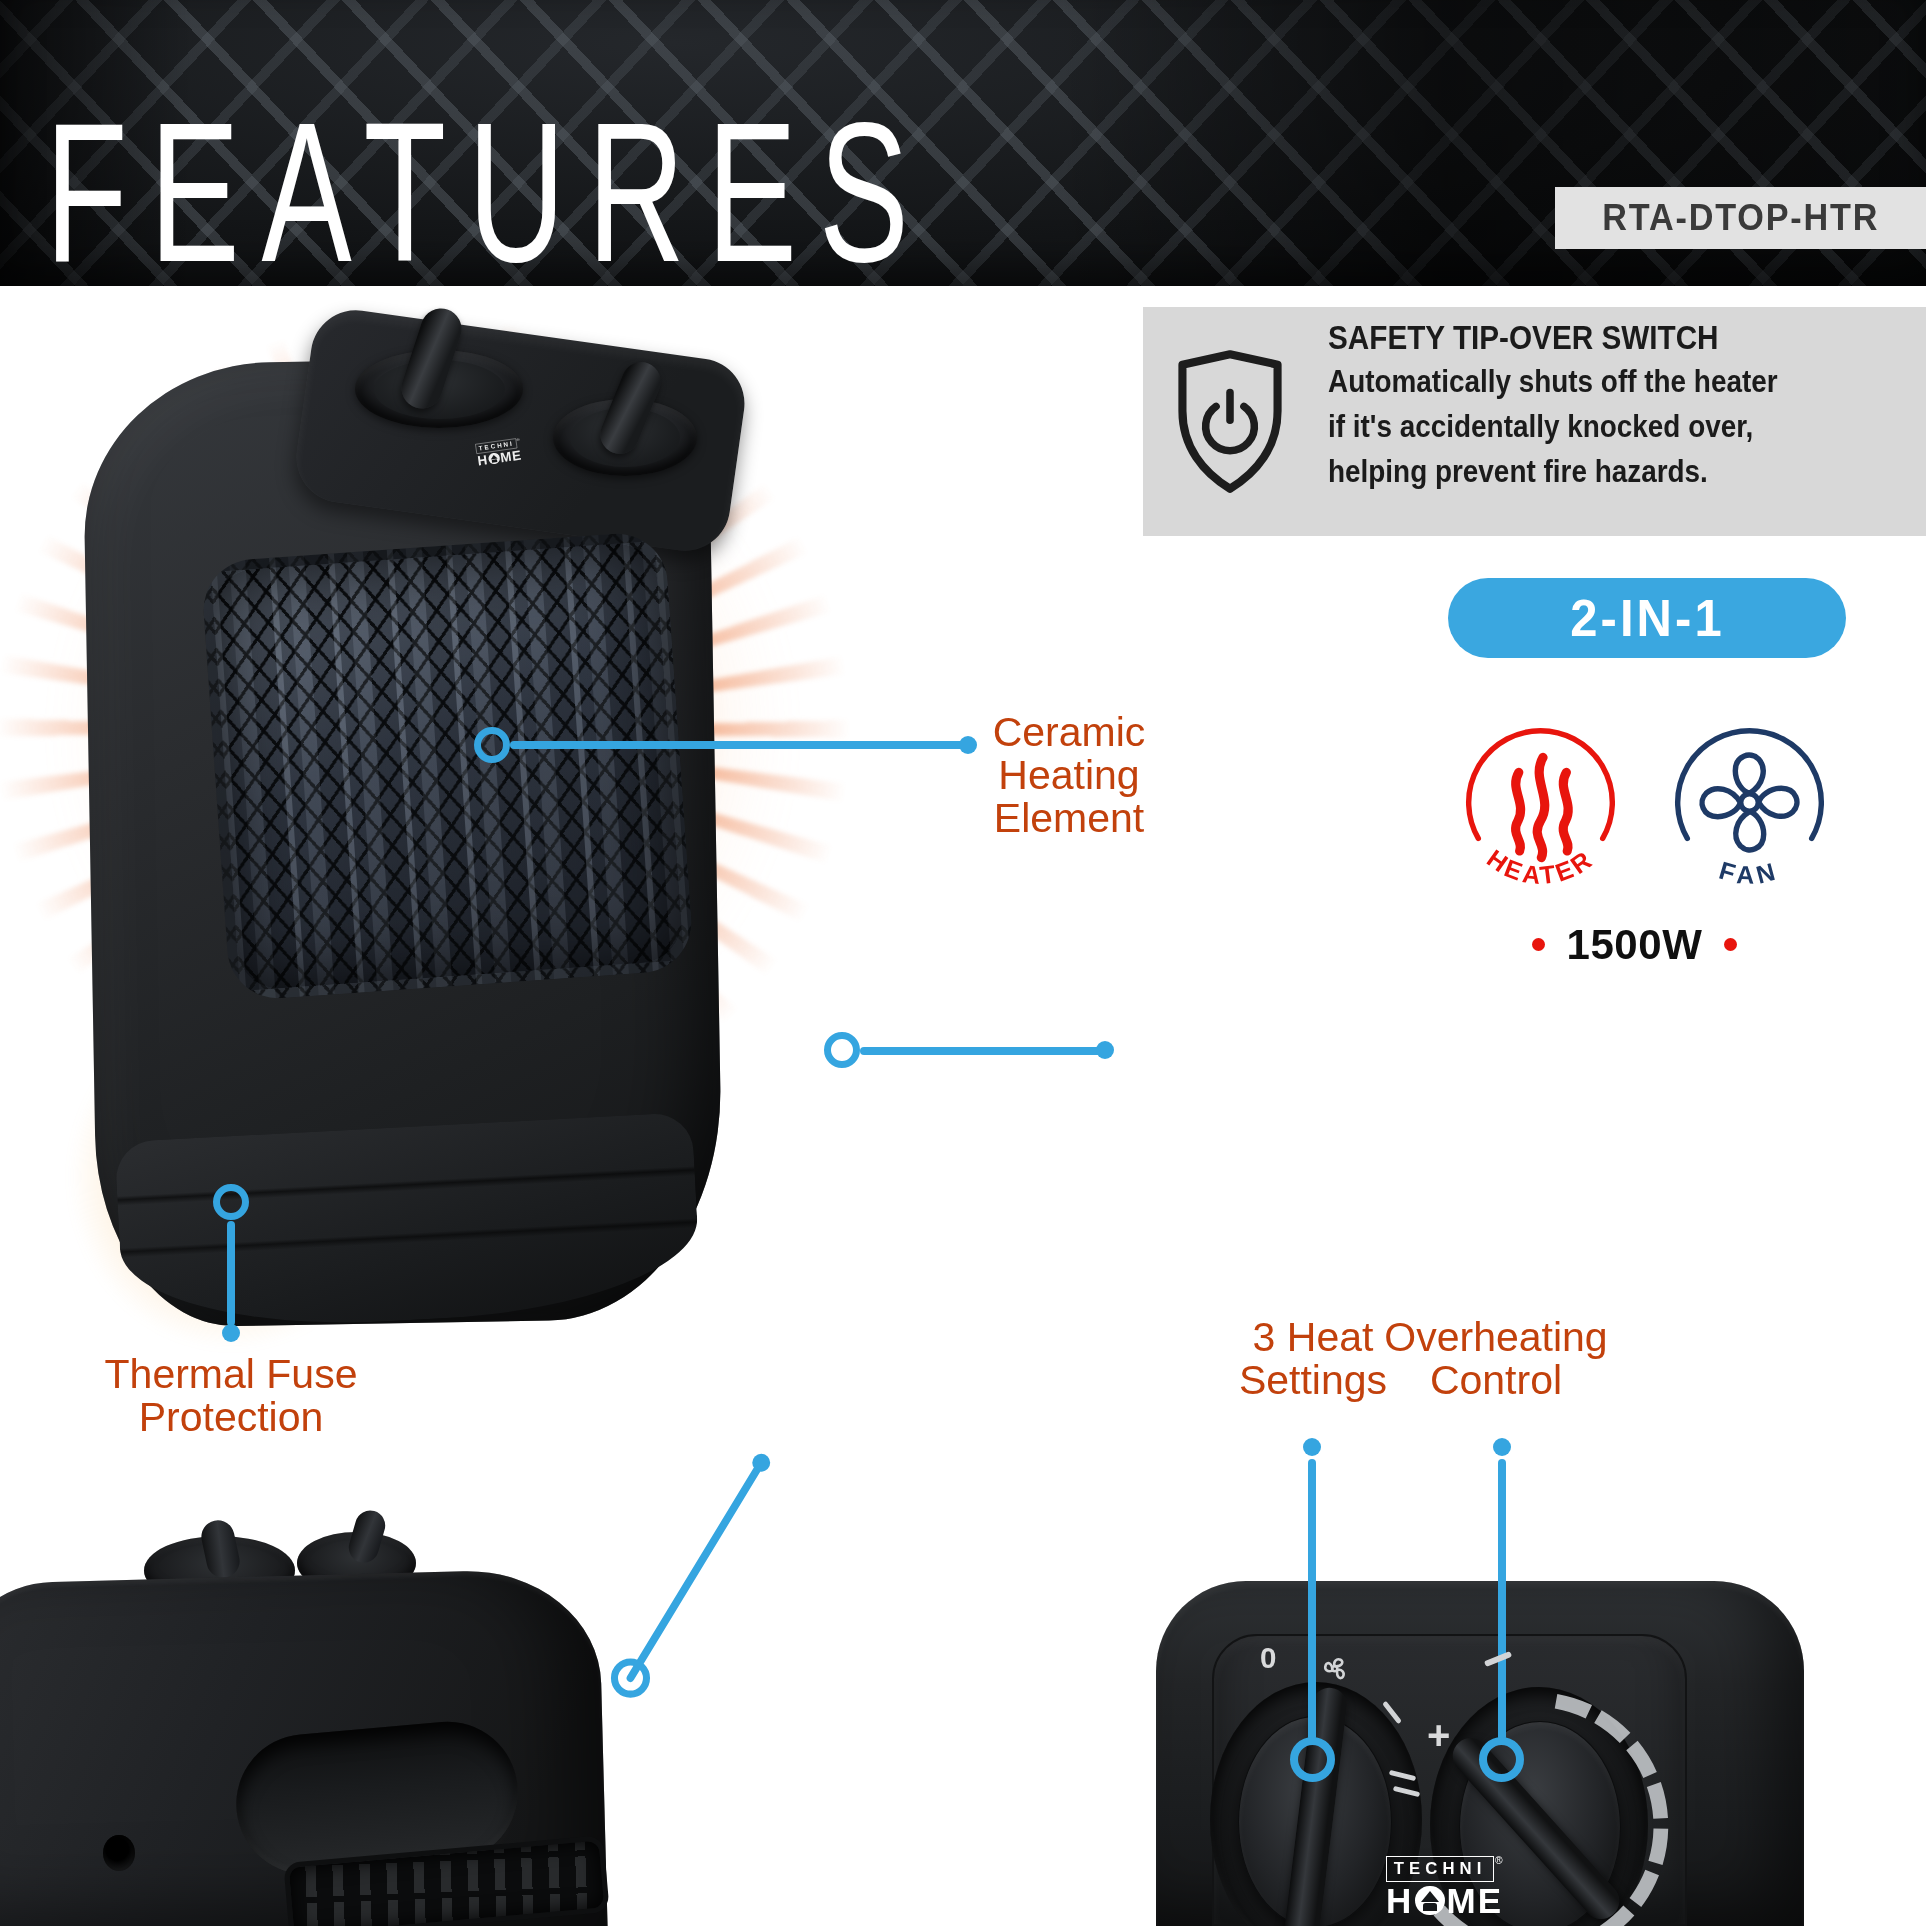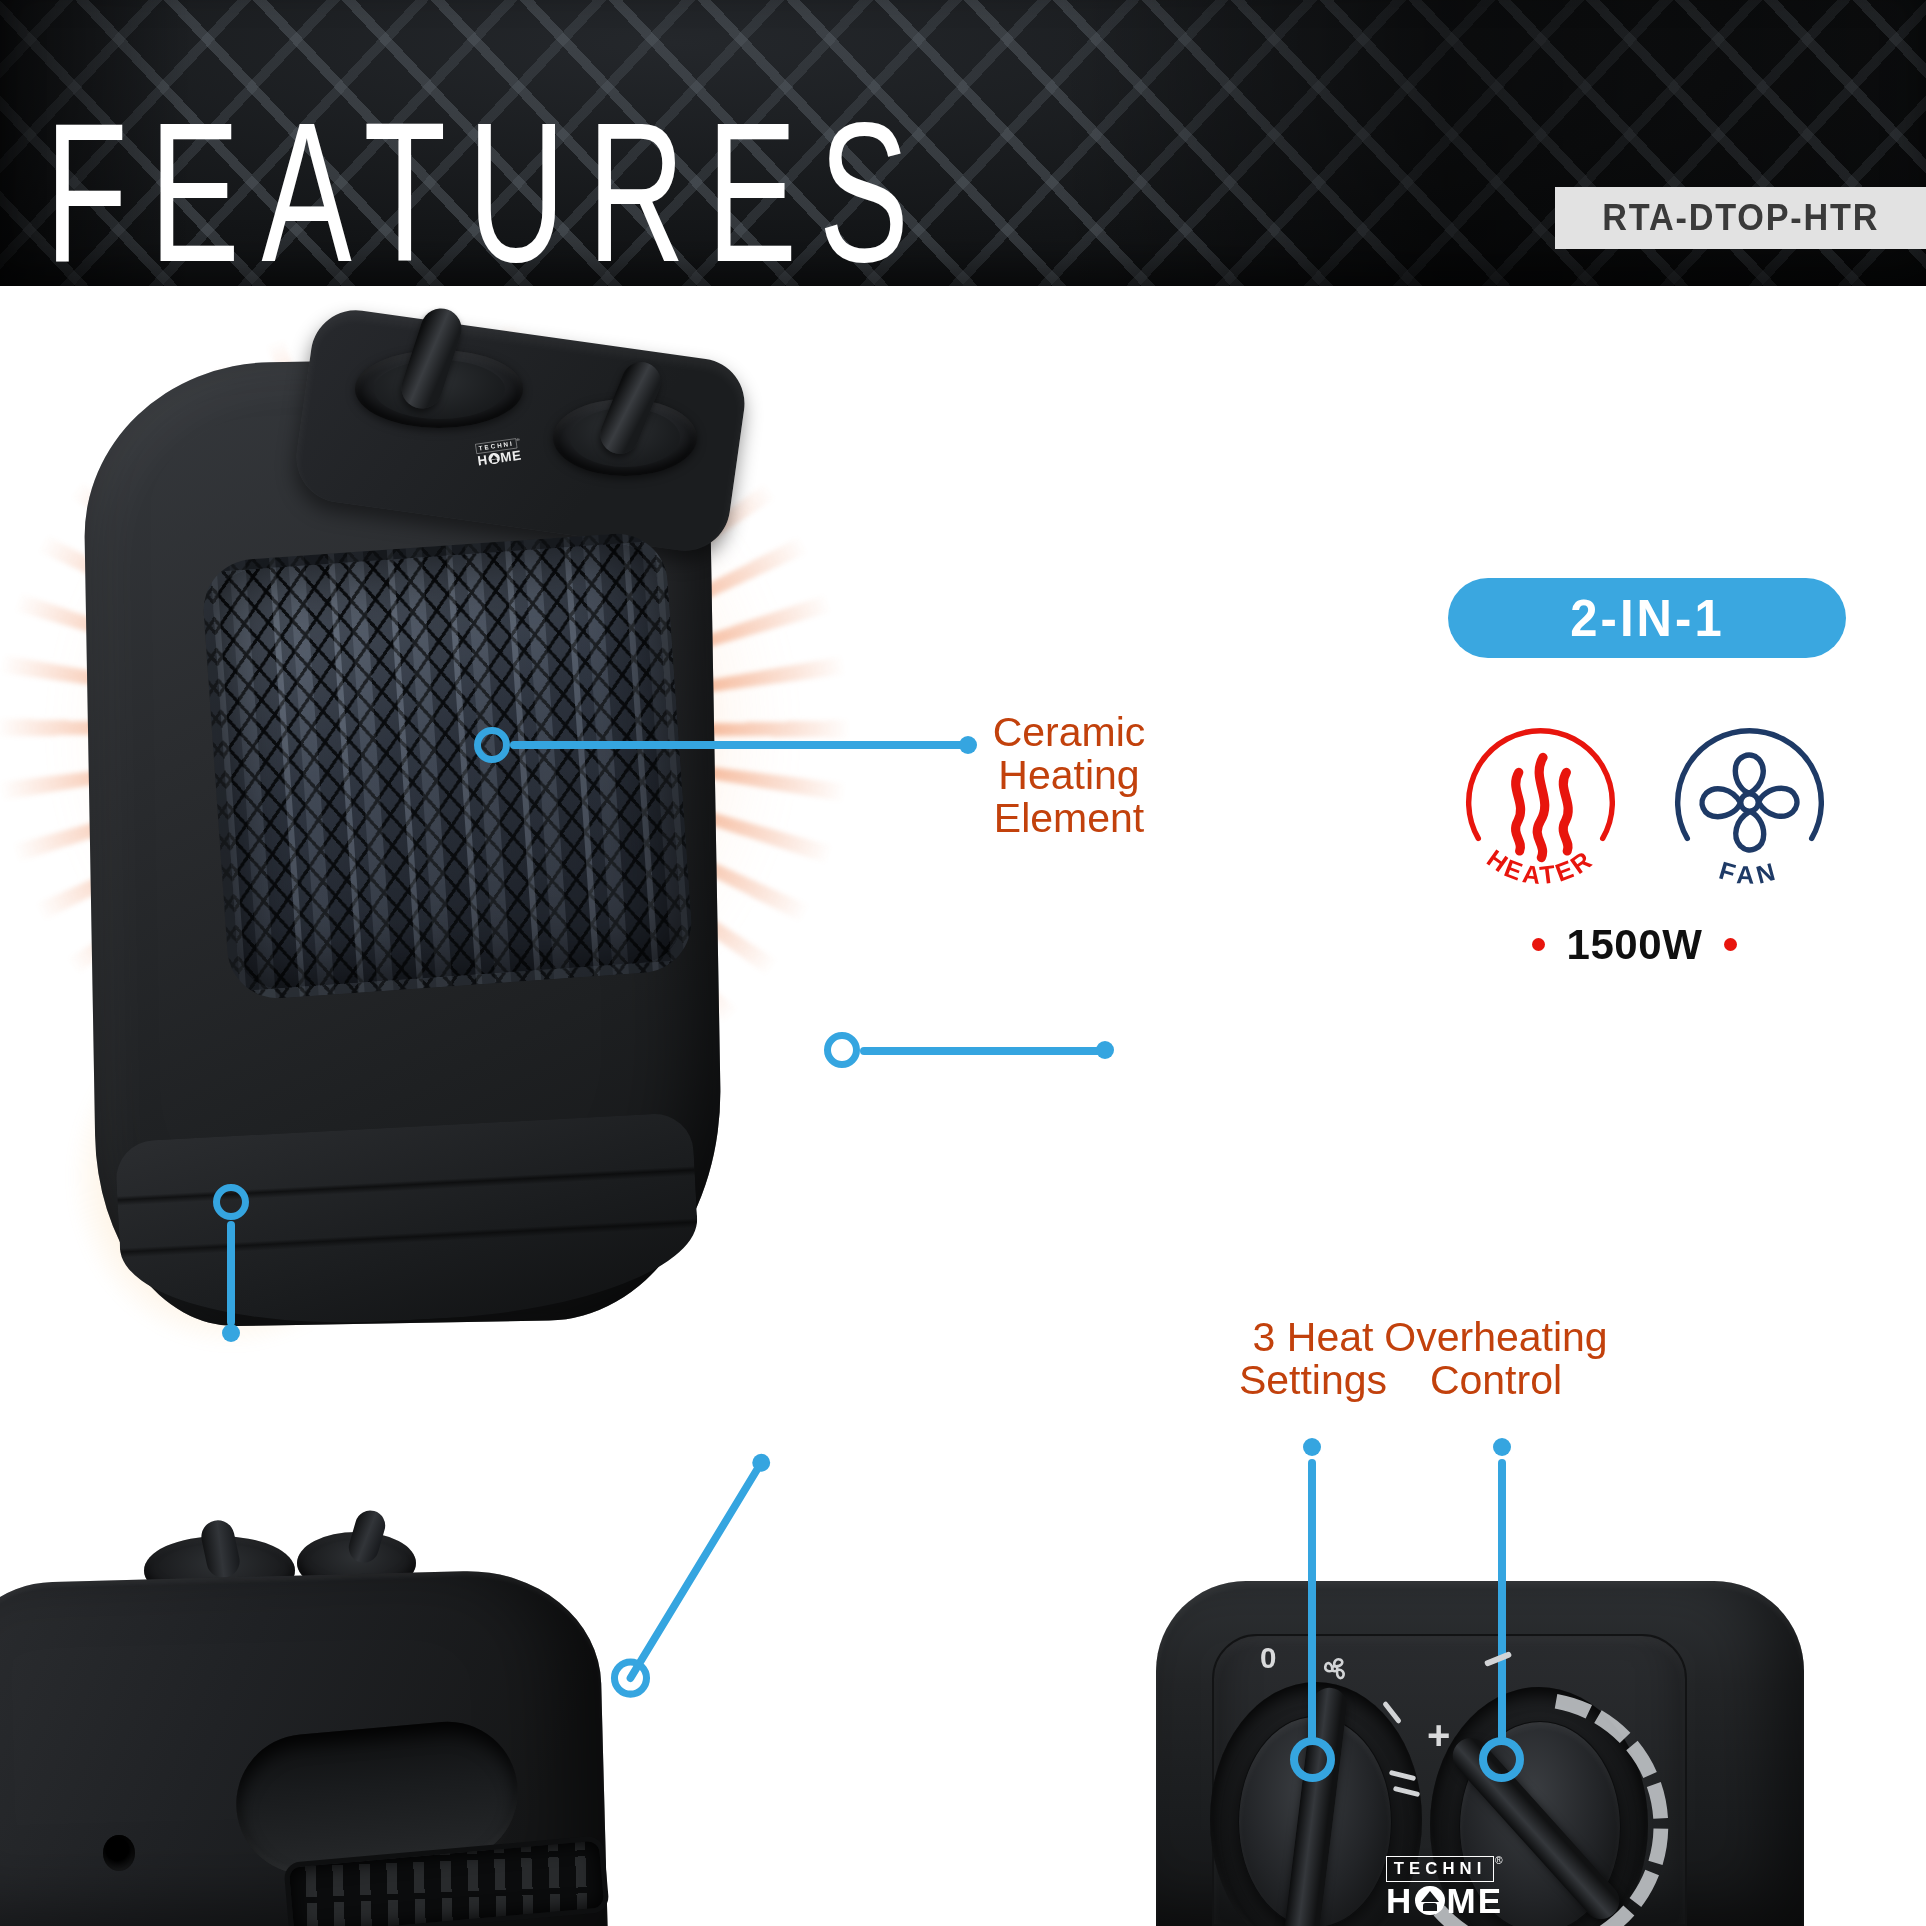--- a/index.html
+++ b/index.html
@@ -192,20 +192,33 @@
   <div class="abs m-ind"></div>
   <div class="abs m-grille"></div>
   <div class="abs m-base"></div>
 
   <div class="abs banner"></div>
   <div class="abs features-title">FEATURES</div>
   <div class="abs model-badge">
     <span>RTA-DTOP-HTR</span>
   </div>
 
+  <div class="abs safety-box">
+    <svg class="abs shield-icon" viewBox="0 0 100 130">
+      <path d="M9,16 L50,7 L91,16 L91,56 C91,87 73,109 50,123 C27,109 9,87 9,56 Z" fill="none" stroke="#1d1d1d" stroke-width="7" stroke-linejoin="round"></path>
+      <path d="M38,52 A21,21 0 1 0 62,52" fill="none" stroke="#1d1d1d" stroke-width="6.5" stroke-linecap="round"></path>
+      <line x1="50" y1="40" x2="50" y2="64" stroke="#1d1d1d" stroke-width="6.5" stroke-linecap="round"></line>
+    </svg>
+    <div class="abs safety-text">
+      <div class="safety-title">SAFETY TIP-OVER SWITCH</div>
+      <div class="safety-line">Automatically shuts off the heater</div>
+      <div class="safety-line">if it's accidentally knocked over,</div>
+      <div class="safety-line">helping prevent fire hazards.</div>
+    </div>
+  </div>
 
   <div class="abs pill">
     <span>2-IN-1</span>
   </div>
 
   <svg class="abs mode-icon heater-icon" viewBox="0 0 200 200">
     <path d="M25.5,143 A86,86 0 1 1 174.5,143" fill="none" stroke="#e8150d" stroke-width="6.5" stroke-linecap="round"></path>
     <path id="heaterTextArc" d="M12,141 A97,97 0 0 0 188,141" fill="none" stroke="none"></path>
     <g fill="none" stroke="#e8150d" stroke-width="11" stroke-linecap="round">
       <path d="M74,64 C62,84 84,100 73,122 C64,138 80,146 75,158"></path>
@@ -247,20 +260,24 @@
     <div>Element</div>
   </div>
 
   <div class="abs c-ring" style="left:824px;top:1032px;"></div>
   <div class="abs c-line" style="left:860px;top:1047px;width:243px;height:7.7px;"></div>
   <div class="abs c-dot" style="left:1096px;top:1041px;"></div>
 
   <div class="abs c-ring" style="left:213px;top:1184px;"></div>
   <div class="abs c-line" style="left:227px;top:1221px;width:7.7px;height:105px;"></div>
   <div class="abs c-dot" style="left:222px;top:1324px;"></div>
+  <div class="abs c-label" style="left:90px;top:1353px;width:282px;">
+    <div>Thermal Fuse</div>
+    <div>Protection</div>
+  </div>
 
   <svg class="abs c-svg" style="left:597px;top:1432px;" width="199" height="282" viewBox="0 0 310 440">
     <line x1="256" y1="48" x2="52" y2="384" stroke="#35a5e0" stroke-width="12" stroke-linecap="round"></line>
     <circle cx="256" cy="48" r="14" fill="#35a5e0"></circle>
     <circle cx="52" cy="384" r="25" fill="none" stroke="#35a5e0" stroke-width="11"></circle>
   </svg>
 
   <div class="abs c-label" style="left:1172px;top:1316px;width:282px;">
     <div>3 Heat</div>
     <div>Settings</div>

